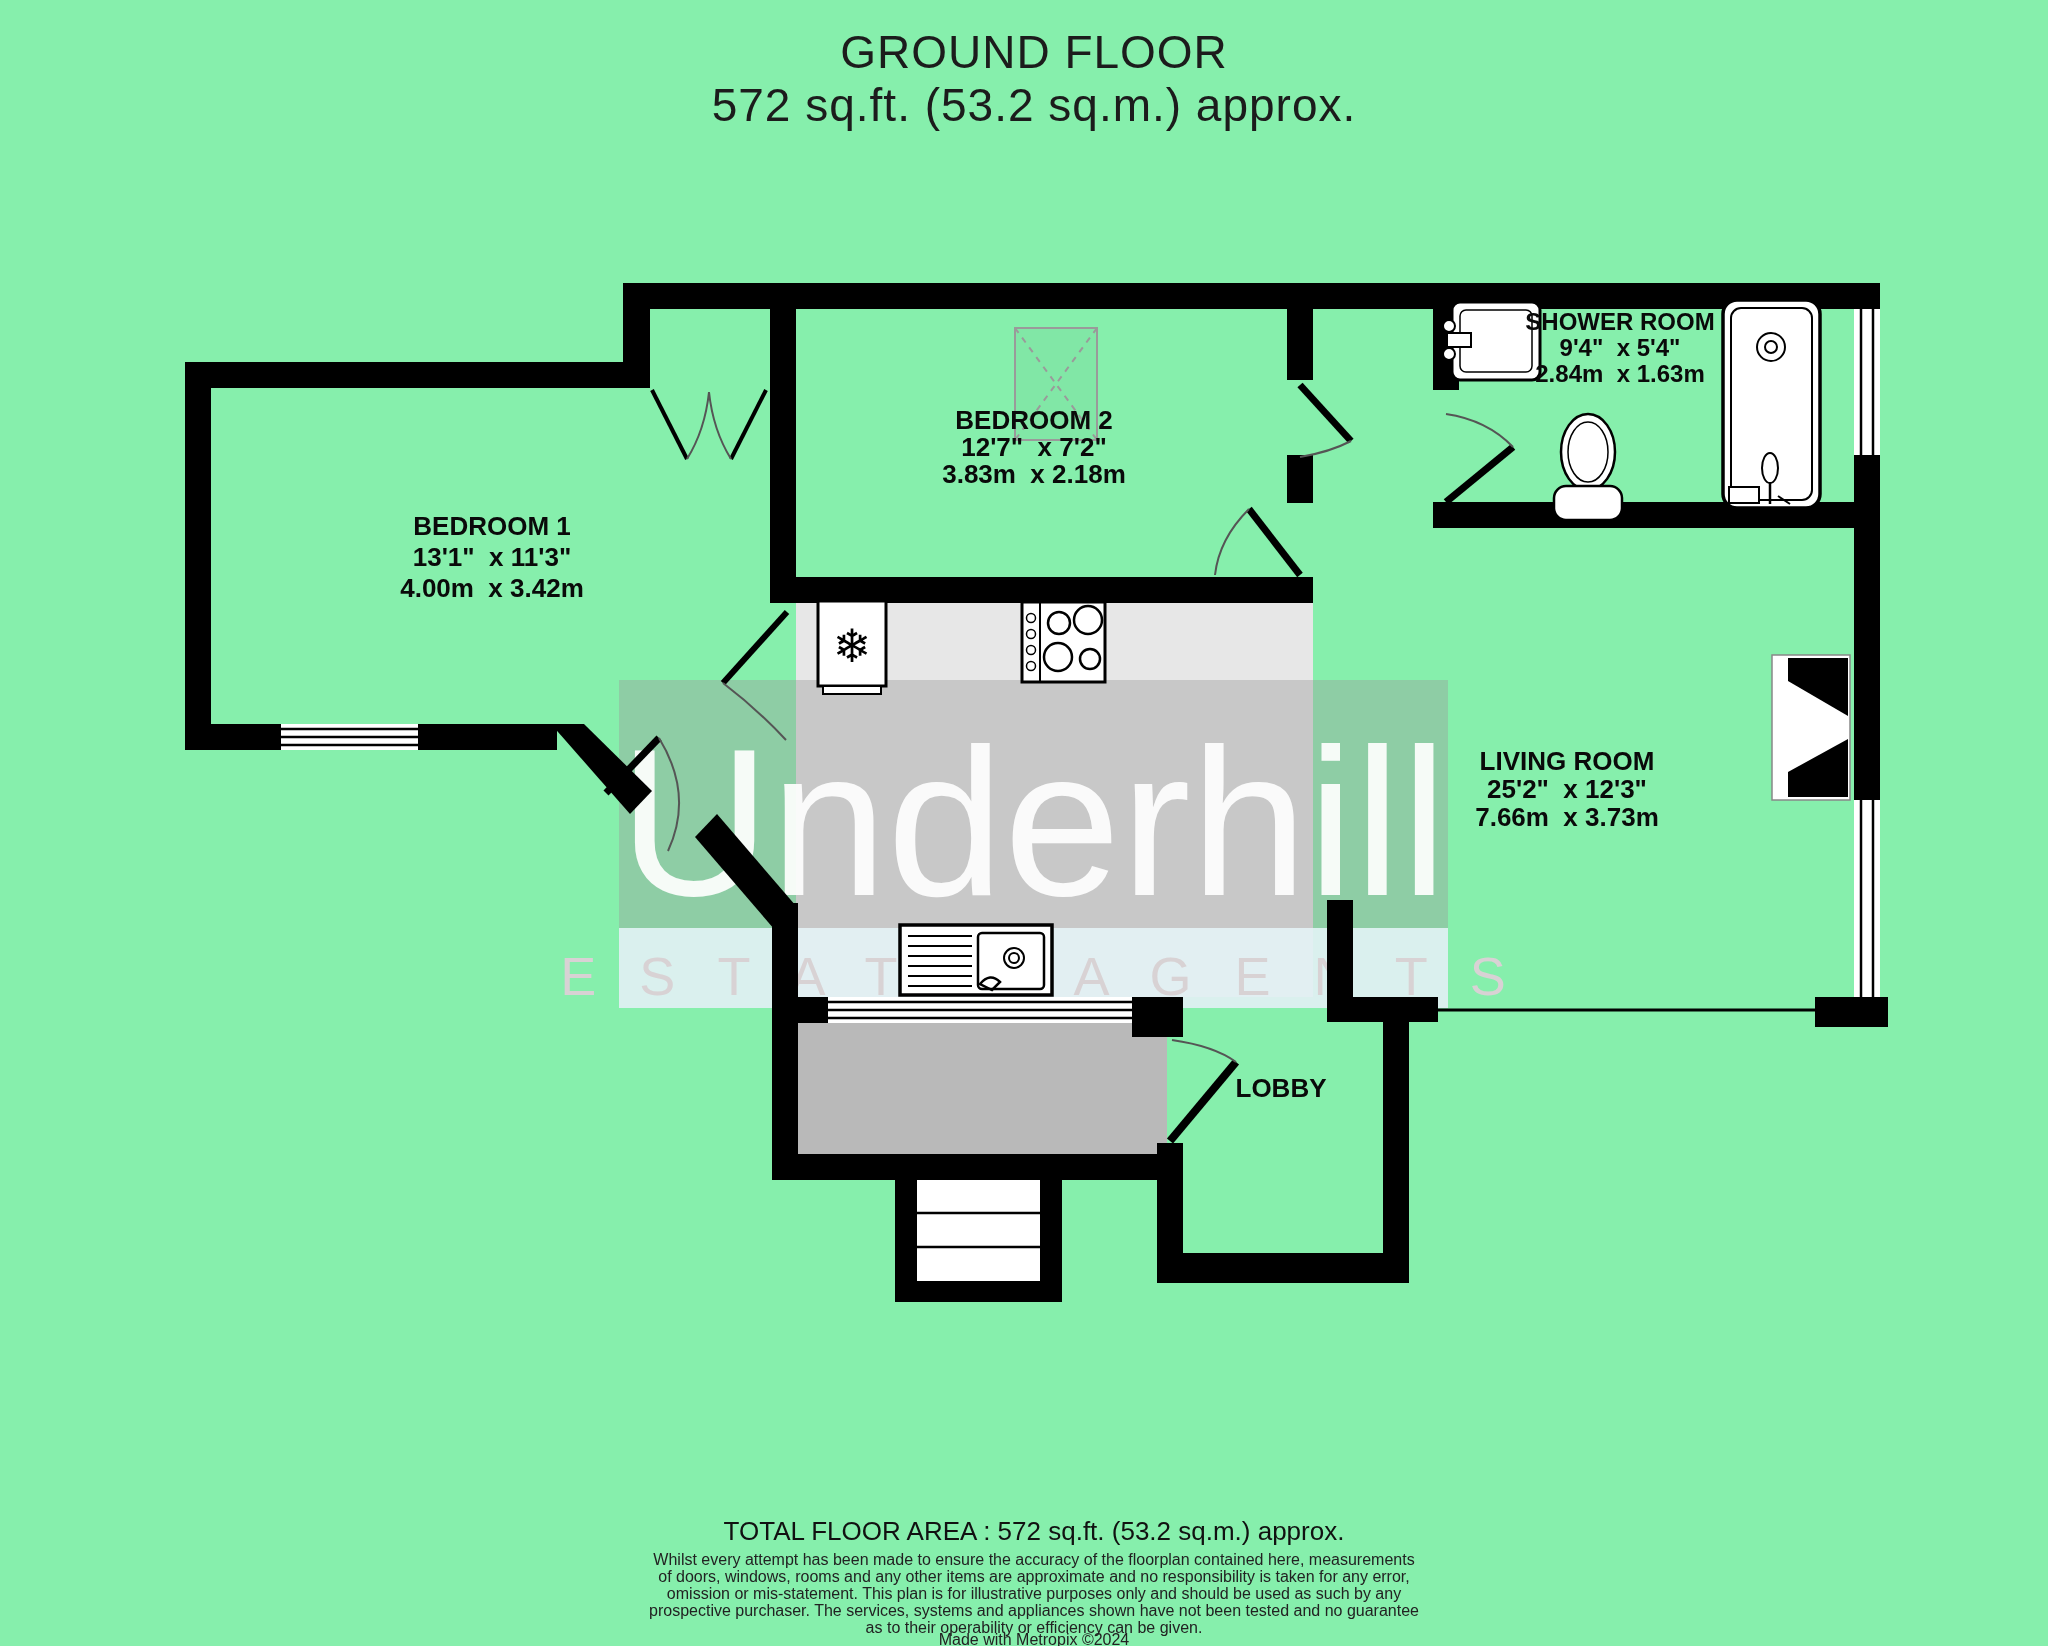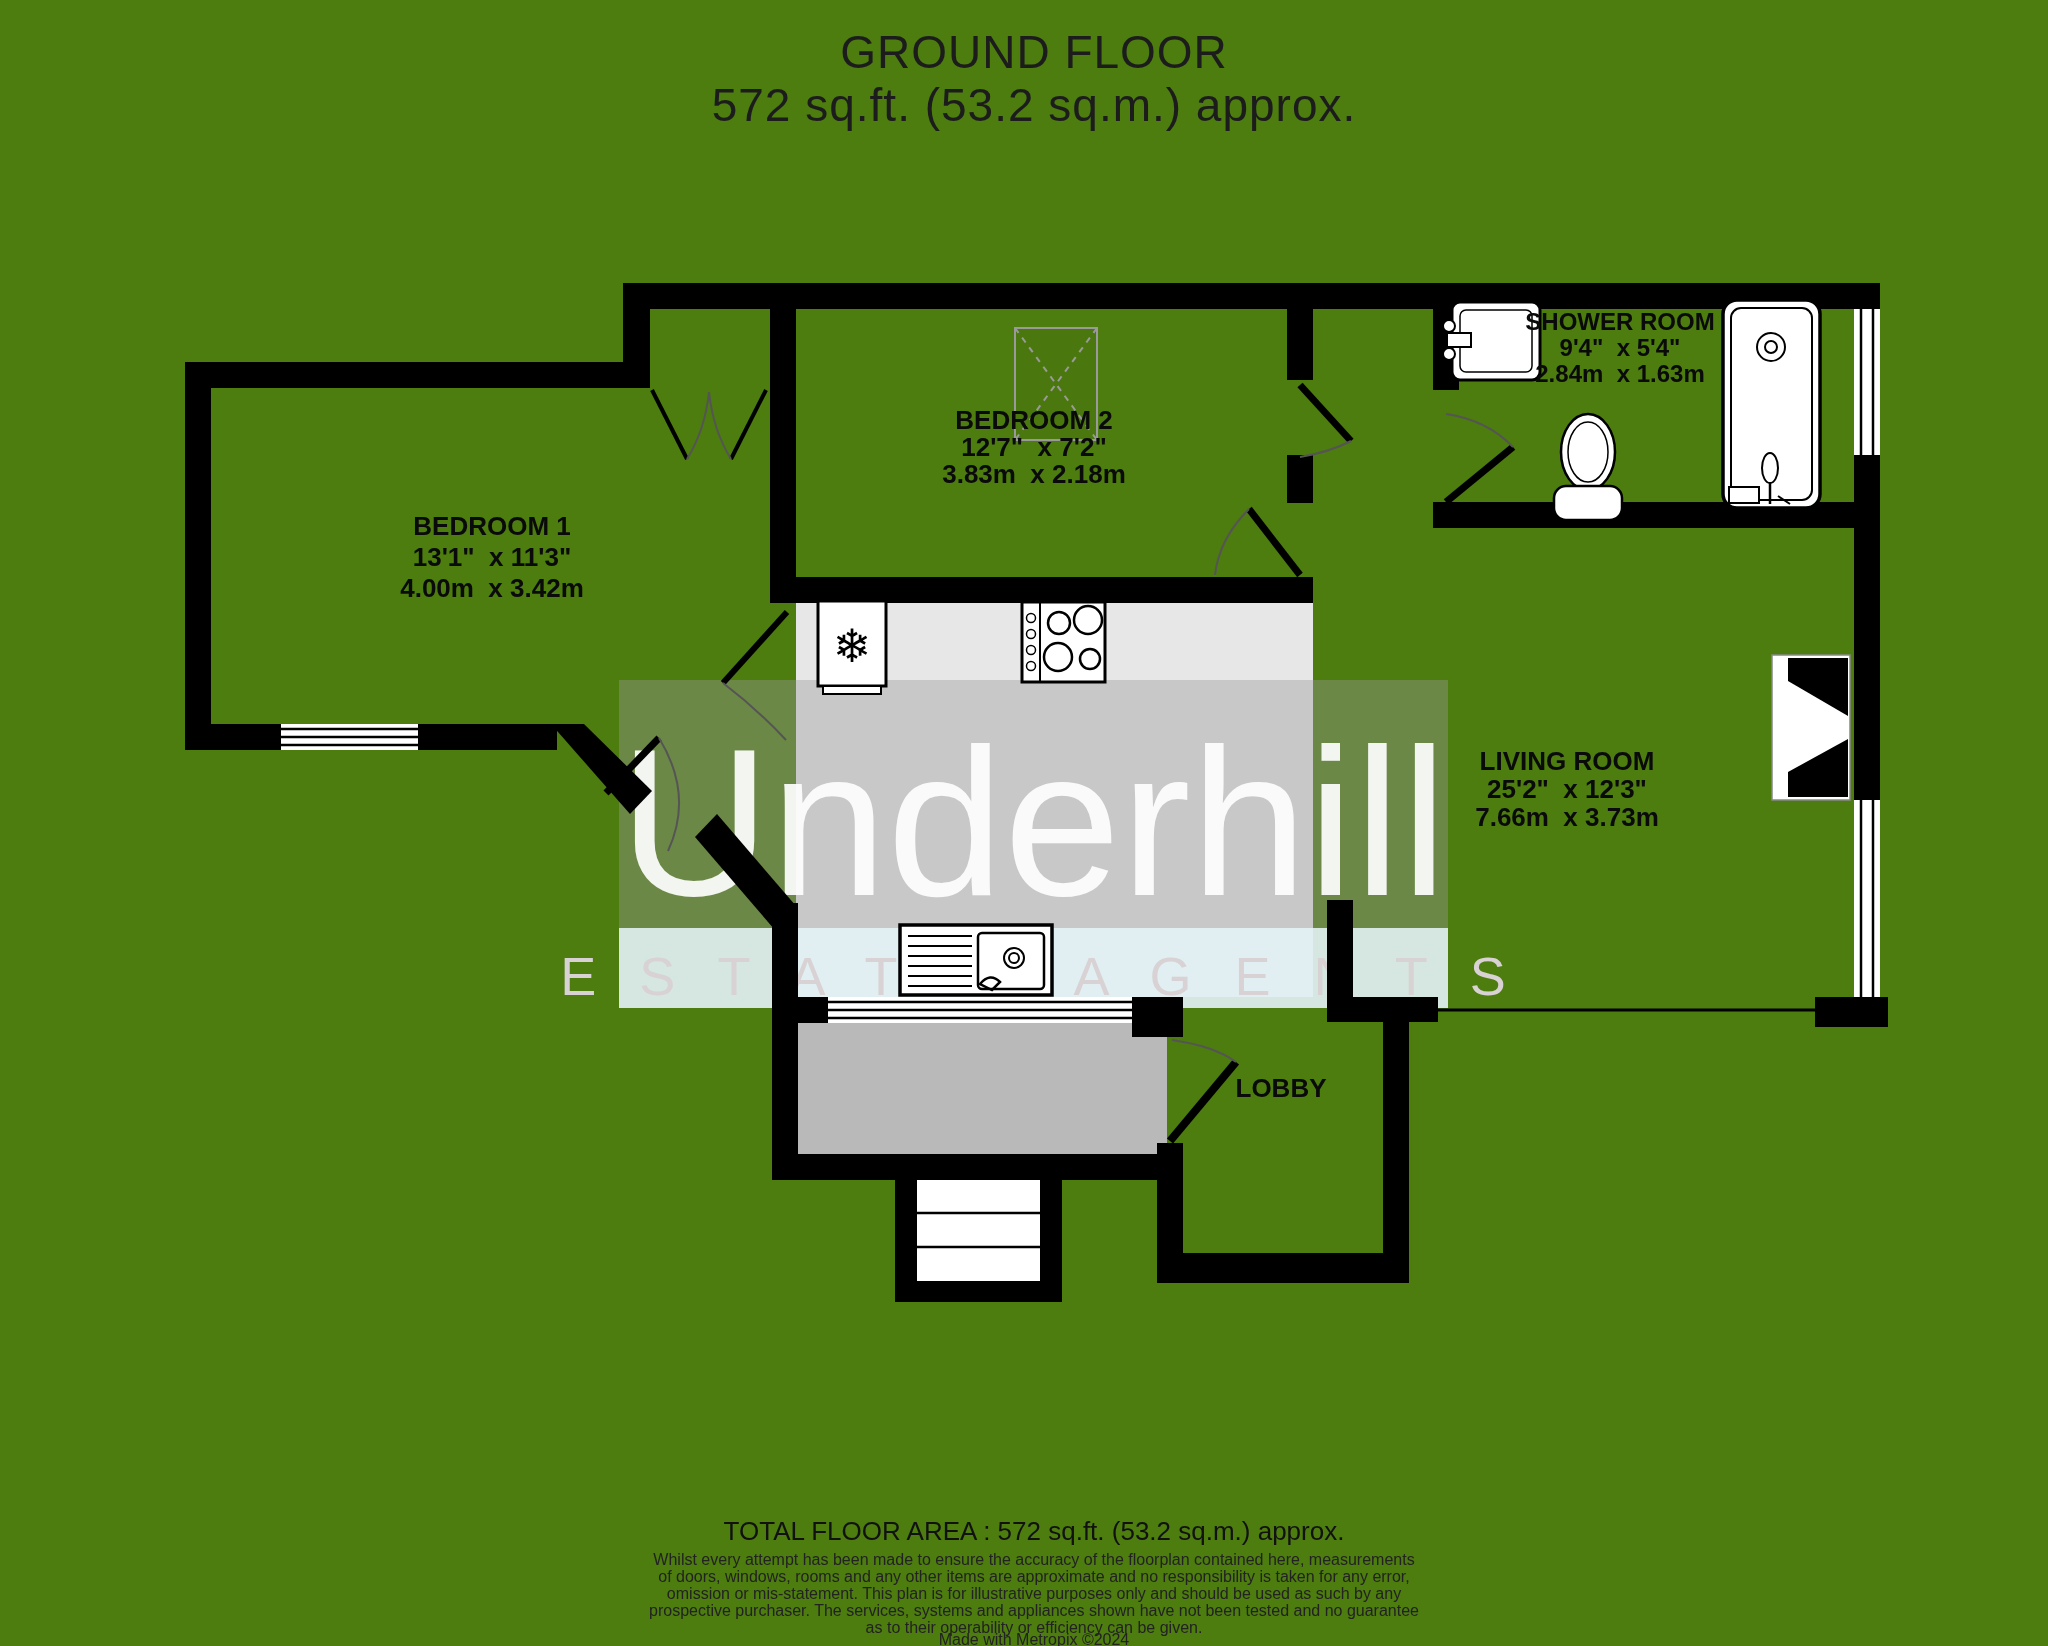--- a/index.html
+++ b/index.html
@@ -1,16 +1,16 @@
 <!DOCTYPE html>
 <html><head>
 <meta charset="utf-8">
 <style>
   html,body{margin:0;padding:0;background:#ffffff;}
-  .page{position:relative;width:2048px;height:1646px;background:#4d7c0f;overflow:hidden;
+  .page{position:relative;width:2048px;height:1646px;background:#86efac;overflow:hidden;
         font-family:"Liberation Sans", sans-serif;}
   svg text{white-space:pre;font-family:"Liberation Sans", sans-serif;}
   .room-label{font-weight:bold;fill:#0a0a0a;}
   .title-text{fill:#1c1c1c;letter-spacing:1px;}
   .footer-total{fill:#111;}
   .footer-small{fill:#222;}
   .brand{fill:#ffffff;opacity:0.92;}
   .tagline{fill:#d8d2d4;letter-spacing:14px;}
   .wall{fill:#000;}
   .winline{stroke:#000;stroke-width:2.5;}

